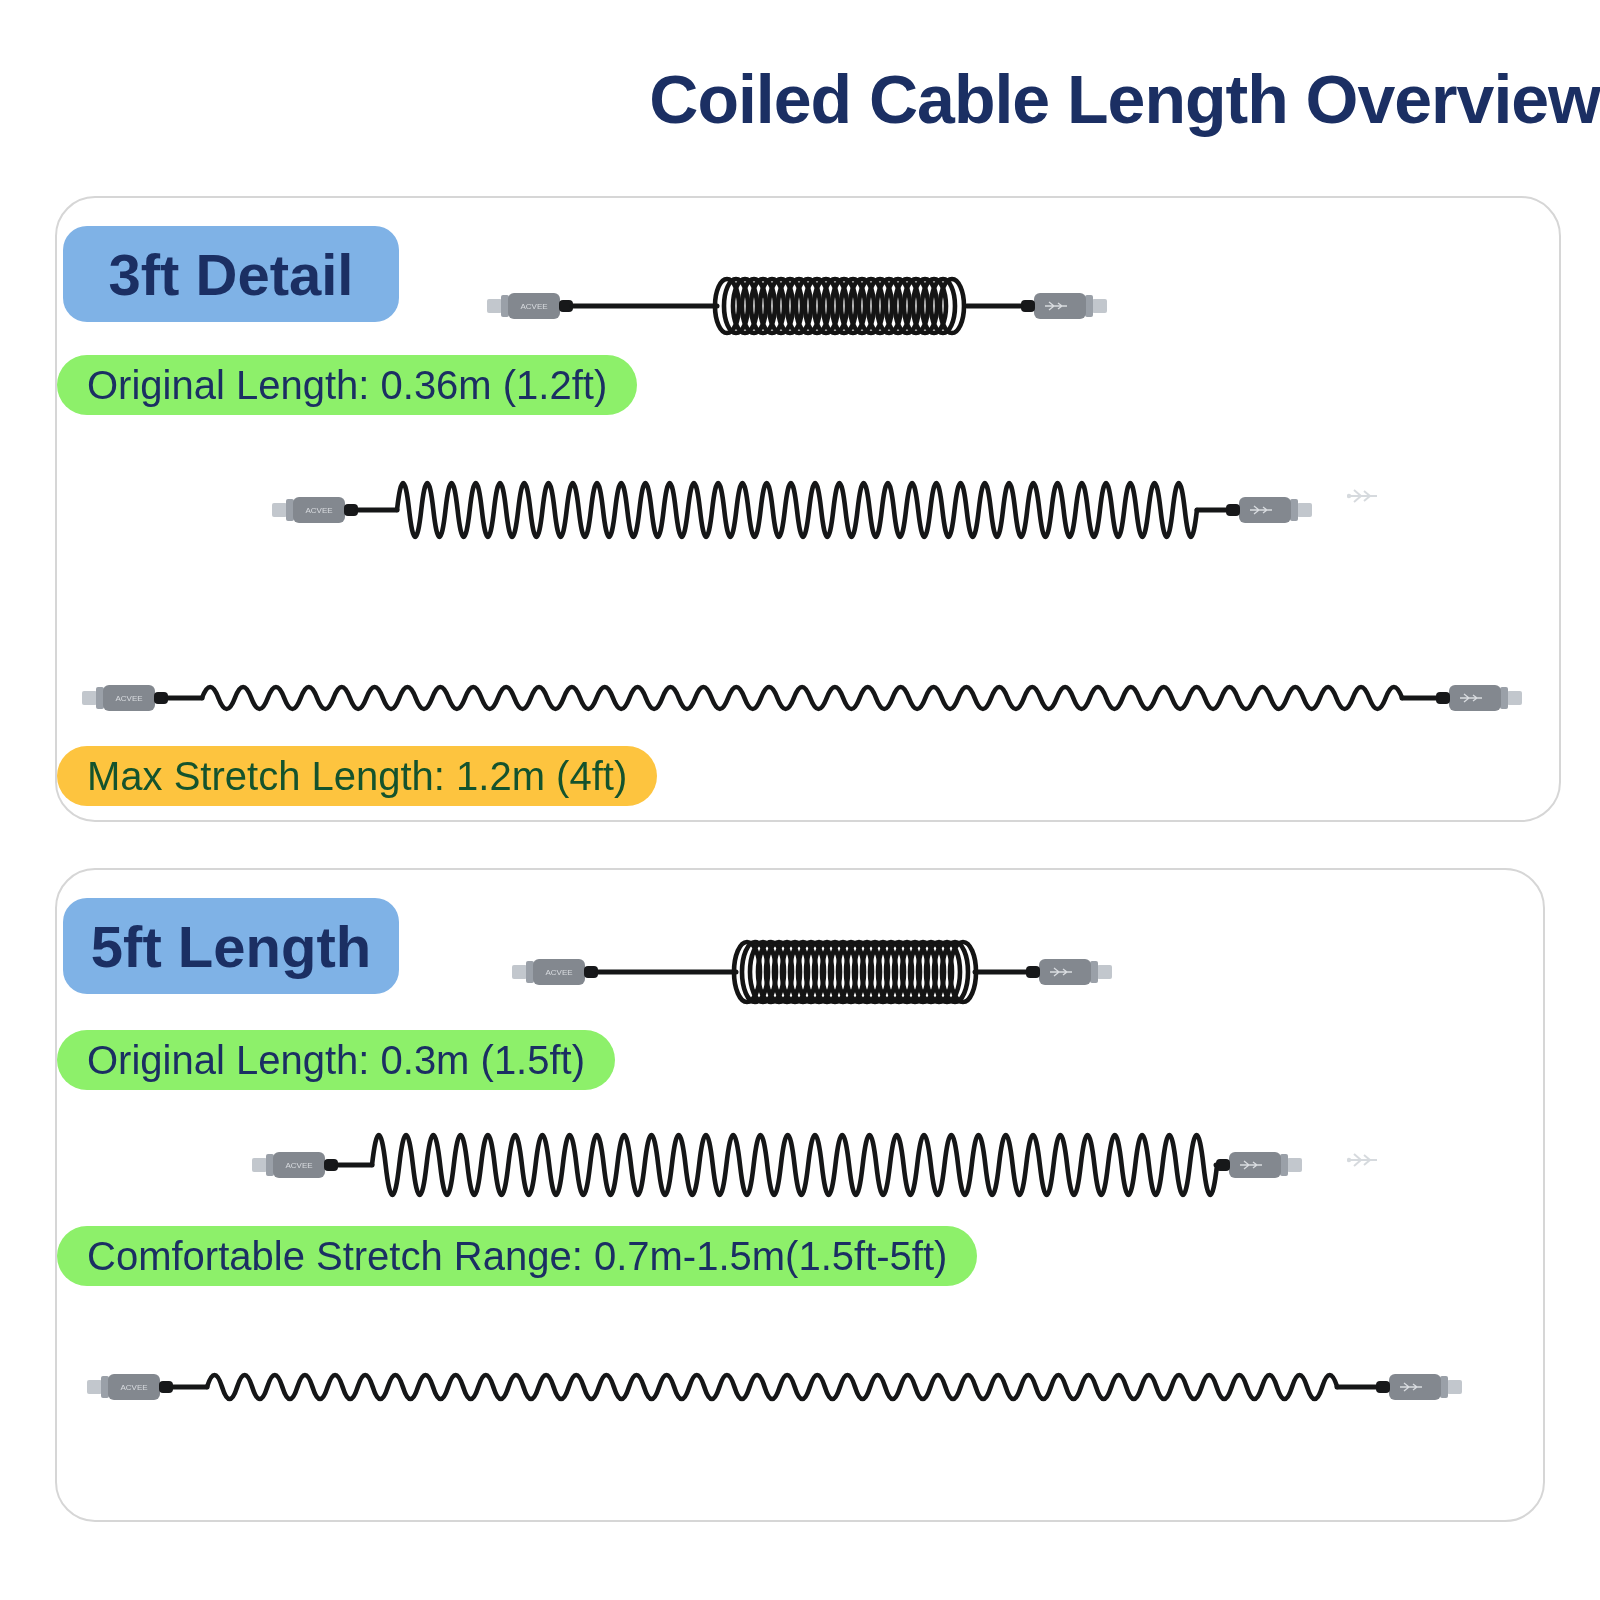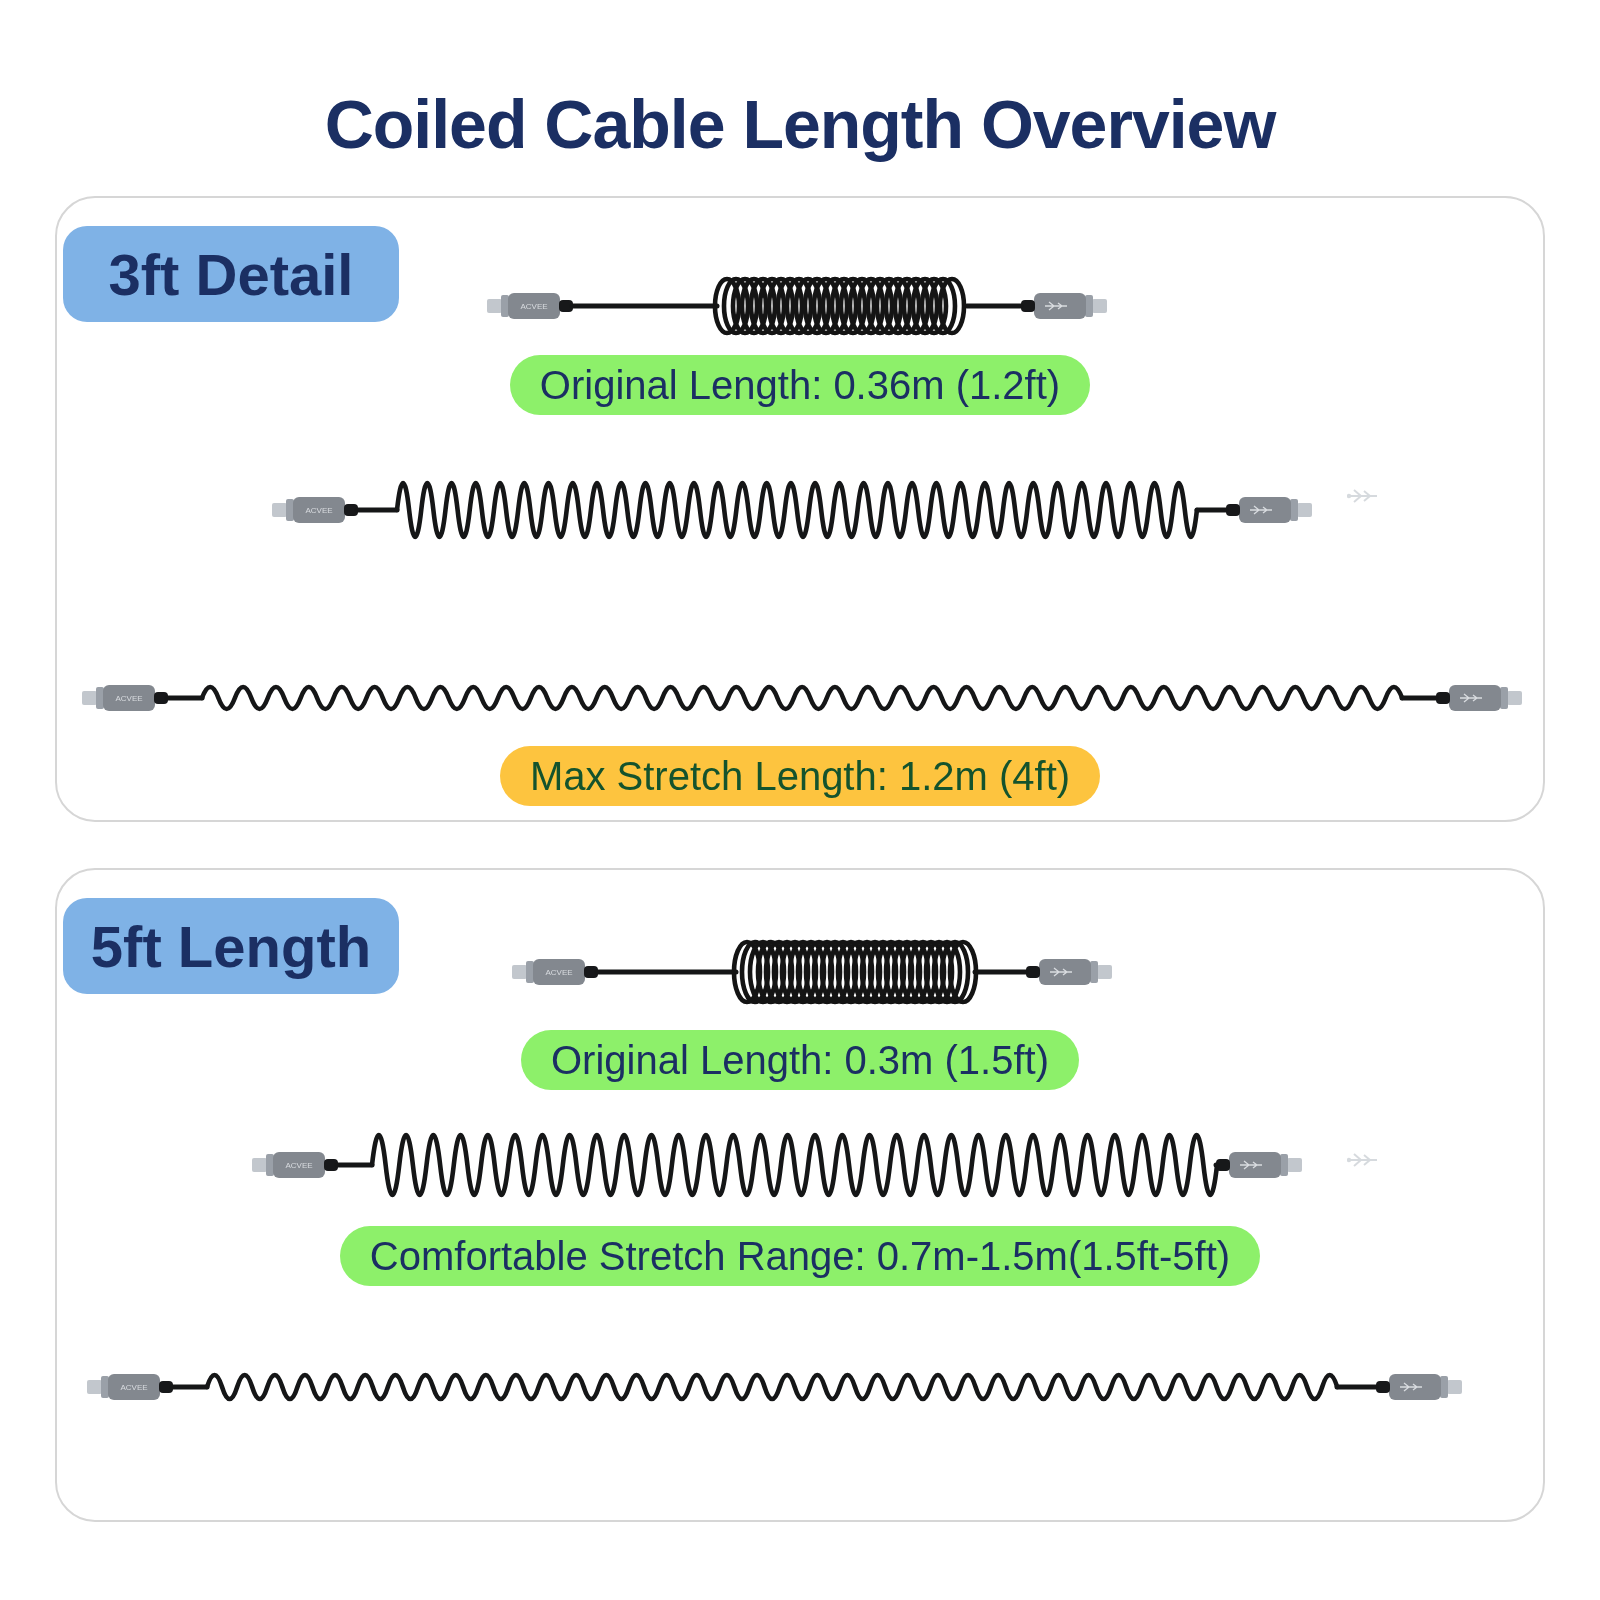--- a/index.html
+++ b/index.html
@@ -1,34 +1,34 @@
 <!DOCTYPE html>
 <html style="--navy: #1b2f63; --tagblue: #7fb2e6; --green: #8df06a; --yellow: #fdc43f;"><head>
 <meta charset="utf-8">
 <style>
   html,body{margin:0;padding:0;background:#ffffff;}
   body{width:1600px;height:1600px;font-family:"Liberation Sans",sans-serif;}
   .stage{position:relative;width:1600px;height:1600px;overflow:hidden;background:#fff;}
   .title{
-    position:absolute;top:60px;left:0;width:100%;text-align:center;
-    font-size:68px;font-weight:800;color:var(--navy,#1b2f63);letter-spacing:-1px;margin-top:25px;
+    position:absolute;top:60px;left:0;width:100%;text-align:right;
+    font-size:68px;font-weight:800;color:var(--navy,#1b2f63);letter-spacing:-1px;
   }
   .panel{
     position:absolute;left:55px;width:1486px;background:#fff;
     border:2px solid #d6d6d6;border-radius:40px;
   }
-  #panel1{top:196px;height:622px;}
+  #panel1{top:196px;height:622px;padding-left:16px;}
   #panel2{top:868px;height:650px;}
   .tag{
     position:absolute;left:6px;top:28px;width:336px;height:96px;
     background:var(--tagblue,#7fb2e6);border-radius:24px;
     display:flex;align-items:center;justify-content:center;
     font-size:58px;font-weight:600;color:var(--navy,#1b2f63);
   }
-  .pill-row{position:absolute;left:0;width:100%;display:flex;justify-content:center;}
+  .pill-row{position:absolute;left:0;width:100%;display:flex;}
   .pill{
     font-size:40px;line-height:1.25;padding:5px 30px;border-radius:30px;
     color:var(--navy,#1b2f63);white-space:nowrap;
   }
   .pill.green{background:var(--green,#8df06a);}
   .pill.yellow{background:var(--yellow,#fdc43f);color:#14532d;}
   .cable{position:absolute;}
   .wm{position:absolute;opacity:.8;}
 </style>
 </head>

